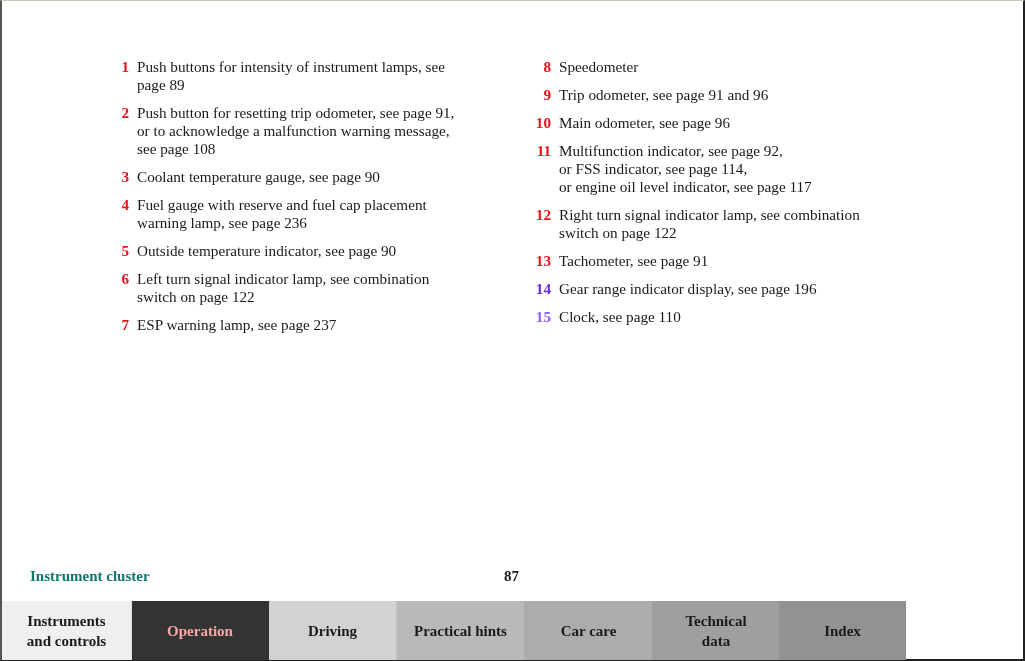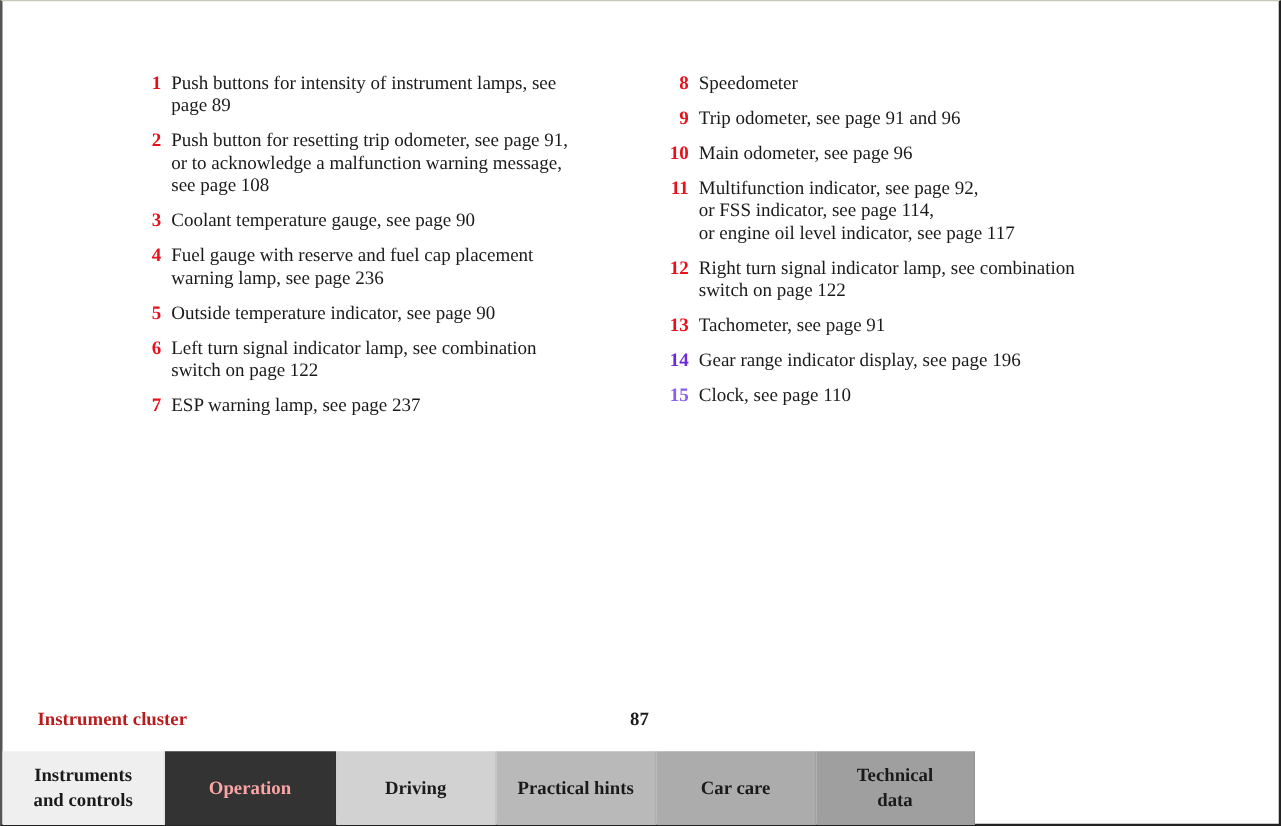--- a/index.html
+++ b/index.html
@@ -33,21 +33,21 @@
     flex: 0 0 27px;
   }
   .col-right .num { width: 35px; flex-basis: 35px; }
   .text { flex: 1; white-space: pre-line; }
   .section-title {
     position: absolute;
     left: 28px; top: 567px;
     font-family: "Liberation Serif", "DejaVu Serif", serif;
     font-size: 15px;
     font-weight: bold;
-    color: #b91c1c;
+    color: #0f766e;
   }
   .page-number {
     position: absolute;
     left: 502px; top: 567px;
     font-family: "Liberation Serif", "DejaVu Serif", serif;
     font-size: 15px;
     font-weight: bold;
     color: #1a1a1a;
   }
   .tabbar {
@@ -155,15 +155,16 @@
 
   <nav class="tabbar">
     <div class="tab" style="background: rgb(239, 239, 239); width: 130px;">Instruments
 and controls</div>
     <div class="tab active" style="background: rgb(51, 51, 51); width: 137px; color: #fca5a5;">Operation</div>
     <div class="tab" style="background: rgb(210, 210, 210); width: 128px;">Driving</div>
     <div class="tab" style="background: rgb(185, 185, 185); width: 128px;">Practical hints</div>
     <div class="tab" style="background: rgb(172, 172, 172); width: 128px;">Car care</div>
     <div class="tab" style="background: rgb(159, 159, 159); width: 127px;">Technical
 data</div>
+    <div class="tab" style="background: rgb(146, 146, 146); width: 126px;">Index</div>
   </nav>
 
 </div>
 
 </body></html>

